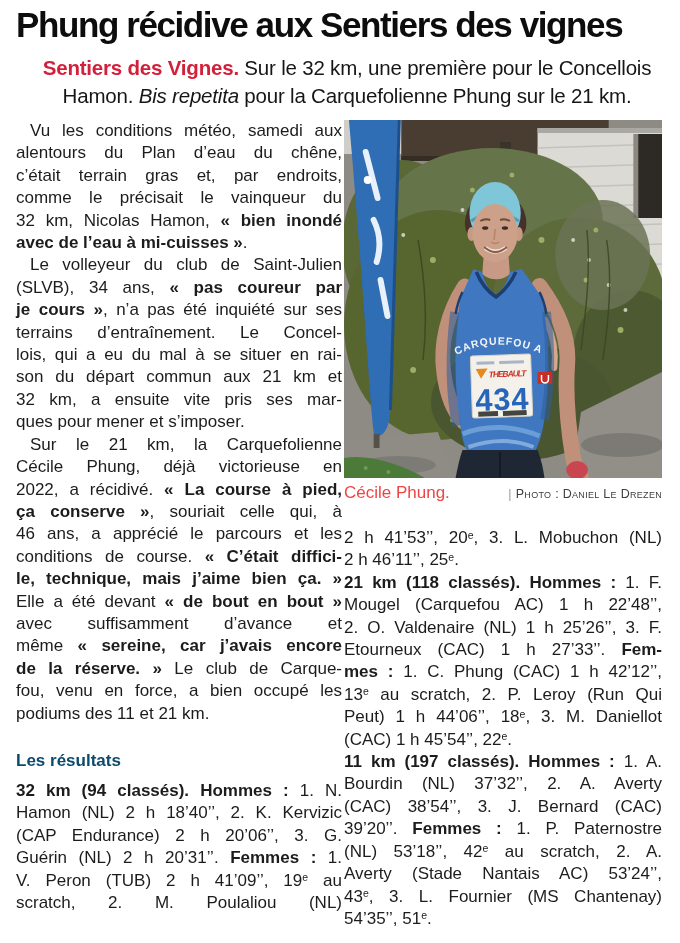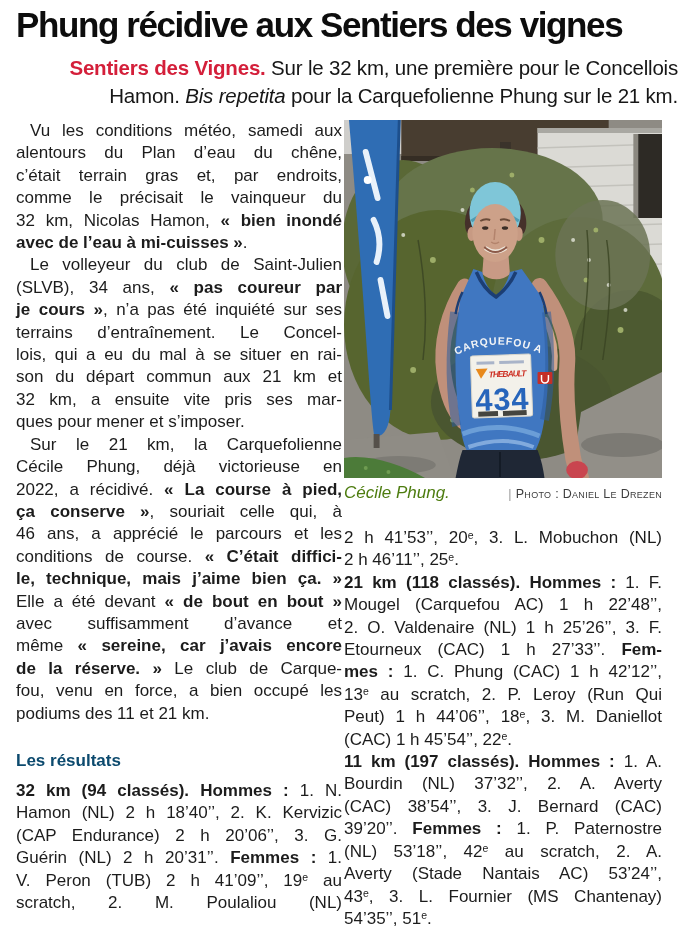--- a/index.html
+++ b/index.html
@@ -1,36 +1,36 @@
 <!DOCTYPE html>
 <html><head>
 <meta charset="utf-8">
 <style>
   html,body{margin:0;padding:0;background:#ffffff;}
   body{width:680px;height:943px;overflow:hidden;font-family:"Liberation Sans",sans-serif;color:#1c1c1c;}
   .page{padding:4px 8px 0 16px;width:662px;}
   .headline{font-size:35px;line-height:42px;font-weight:700;letter-spacing:-1.4px;color:#0d0d0d;margin:0 0 8px 0;white-space:nowrap;}
   .lead{font-size:20.5px;line-height:28px;letter-spacing:-0.2px;color:#161616;margin:0 0 10px 0;}
-  .lead .tl{text-align:right;text-align-last:auto;}
+  .lead .tl{text-align:center;text-align-last:auto;}
   .cols{display:flex;gap:2px;}
   .col-left{width:326px;flex:0 0 326px;}
   .col-right{width:318px;flex:0 0 318px;}
   .para{font-size:17px;line-height:22.4px;margin:0;}
   .tl{text-align:justify;text-align-last:justify;white-space:normal;}
   .tl-last{text-align-last:auto;}
   .tl-indent{text-indent:14px;}
   .b{font-weight:700;}
   .i{font-style:italic;}
   .sup{font-size:10.5px;line-height:0;position:relative;top:-4.5px;}
   .results-heading{font-size:17px;font-weight:700;margin:26px 0 9px 0;color:#0c4a6e;}
   figure{margin:0 0 24px 0;}
   .photo-frame{width:318px;height:358px;overflow:hidden;background:#8e8b84;}
   .photo-frame svg{display:block;width:100%;height:100%;}
   figcaption{display:flex;justify-content:space-between;align-items:baseline;margin-top:5px;}
-  .cap-name{font-style:italic;font-size:17px;color:#4d7c0f;}
+  .cap-name{font-size:17px;color:#ef4444;}
   .cap-credit{font-size:12.5px;color:#3d3d3d;font-variant:small-caps;letter-spacing:0.3px;white-space:nowrap;}
   .cap-sep{color:#9b9b9b;margin-right:4px;}
 </style>
 </head>
 <body>
 
 <div class="page">
 
   <h1 class="headline">Phung récidive aux Sentiers des vignes</h1>
 

